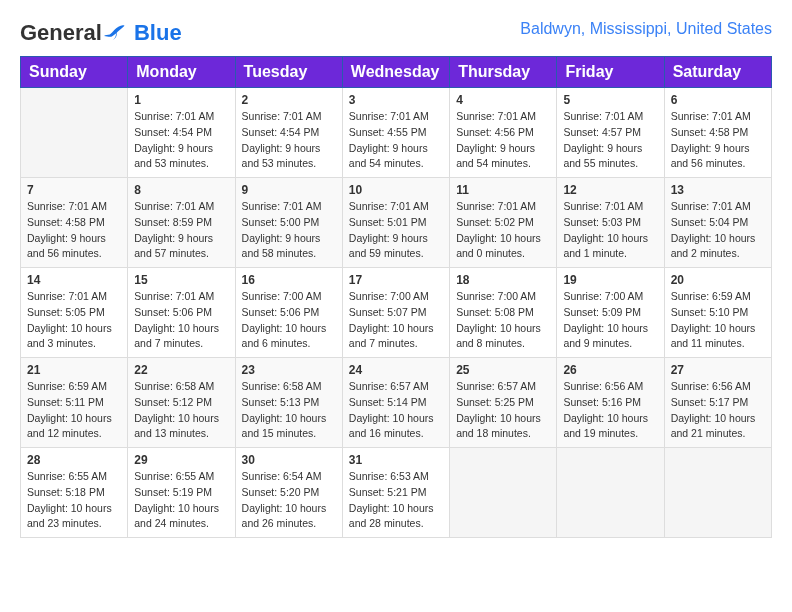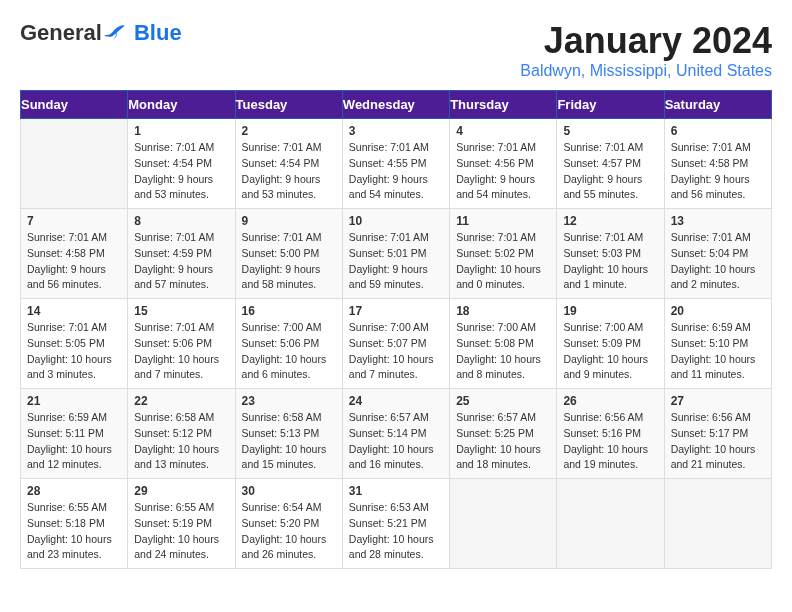--- a/index.html
+++ b/index.html
@@ -46,25 +46,25 @@
       font-size: 16px;
       font-weight: normal;
       color: #3b82f6;
     }
     .calendar {
       width: 100%;
       border-collapse: collapse;
       border: 1px solid #ccc;
     }
     .calendar th {
-      background-color: #4c1d95;
+      background-color: #6d28d9;
       color: #fff;
       text-align: left;
-      padding: 6px 0;
-      font-size: 13px;
+      padding: 6px 8px;
+      font-size: 16px;
       border: 1px solid #2a5aaf;
     }
     .calendar td {
       vertical-align: top;
       padding: 5px 6px;
       border: 1px solid #ddd;
       font-size: 11px;
       color: #333;
       background: #fff;
       width: calc(100% / 7);
@@ -95,21 +95,20 @@
     <div class="logo-text">
       <span class="logo-general">General</span>
       <svg class="logo-bird" viewBox="0 0 30 24" fill="none">
         <path d="M28 2 C24 0, 18 4, 14 8 C12 10, 10 13, 8 14 C5 15, 2 14, 0 16 C4 16, 7 18, 10 17 C13 16, 16 13, 19 10 C22 7, 26 4, 28 2Z" fill="#1a73e8"></path>
         <path d="M14 8 C16 10, 17 13, 16 16 C15 19, 13 21, 11 22 C13 21, 16 19, 17 16 C18 13, 17 10, 14 8Z" fill="#1a73e8"></path>
       </svg>
       <span class="logo-blue">Blue</span>
     </div>
   </div>
   <div class="title-block">
-    <h1>January 2024</h1>
     <h2>Baldwyn, Mississippi, United States</h2>
   </div>
 </div>
 
 <table class="calendar">
   <thead>
     <tr>
       <th>Sunday</th>
       <th>Monday</th>
       <th>Tuesday</th>
@@ -177,21 +176,21 @@
         <div class="day-info">
           <span>Sunrise: 7:01 AM</span><br>
           <span>Sunset: 4:58 PM</span><br>
           <span>Daylight: 9 hours and 56 minutes.</span>
         </div>
         </td>
         <td>
           <span class="day-num">8</span>
         <div class="day-info">
           <span>Sunrise: 7:01 AM</span><br>
-          <span>Sunset: 4:59 PM</span><br>
+          <span>Sunset: 8:59 PM</span><br>
           <span>Daylight: 9 hours and 57 minutes.</span>
         </div>
         </td>
         <td>
           <span class="day-num">9</span>
         <div class="day-info">
           <span>Sunrise: 7:01 AM</span><br>
           <span>Sunset: 5:00 PM</span><br>
           <span>Daylight: 9 hours and 58 minutes.</span>
         </div>

